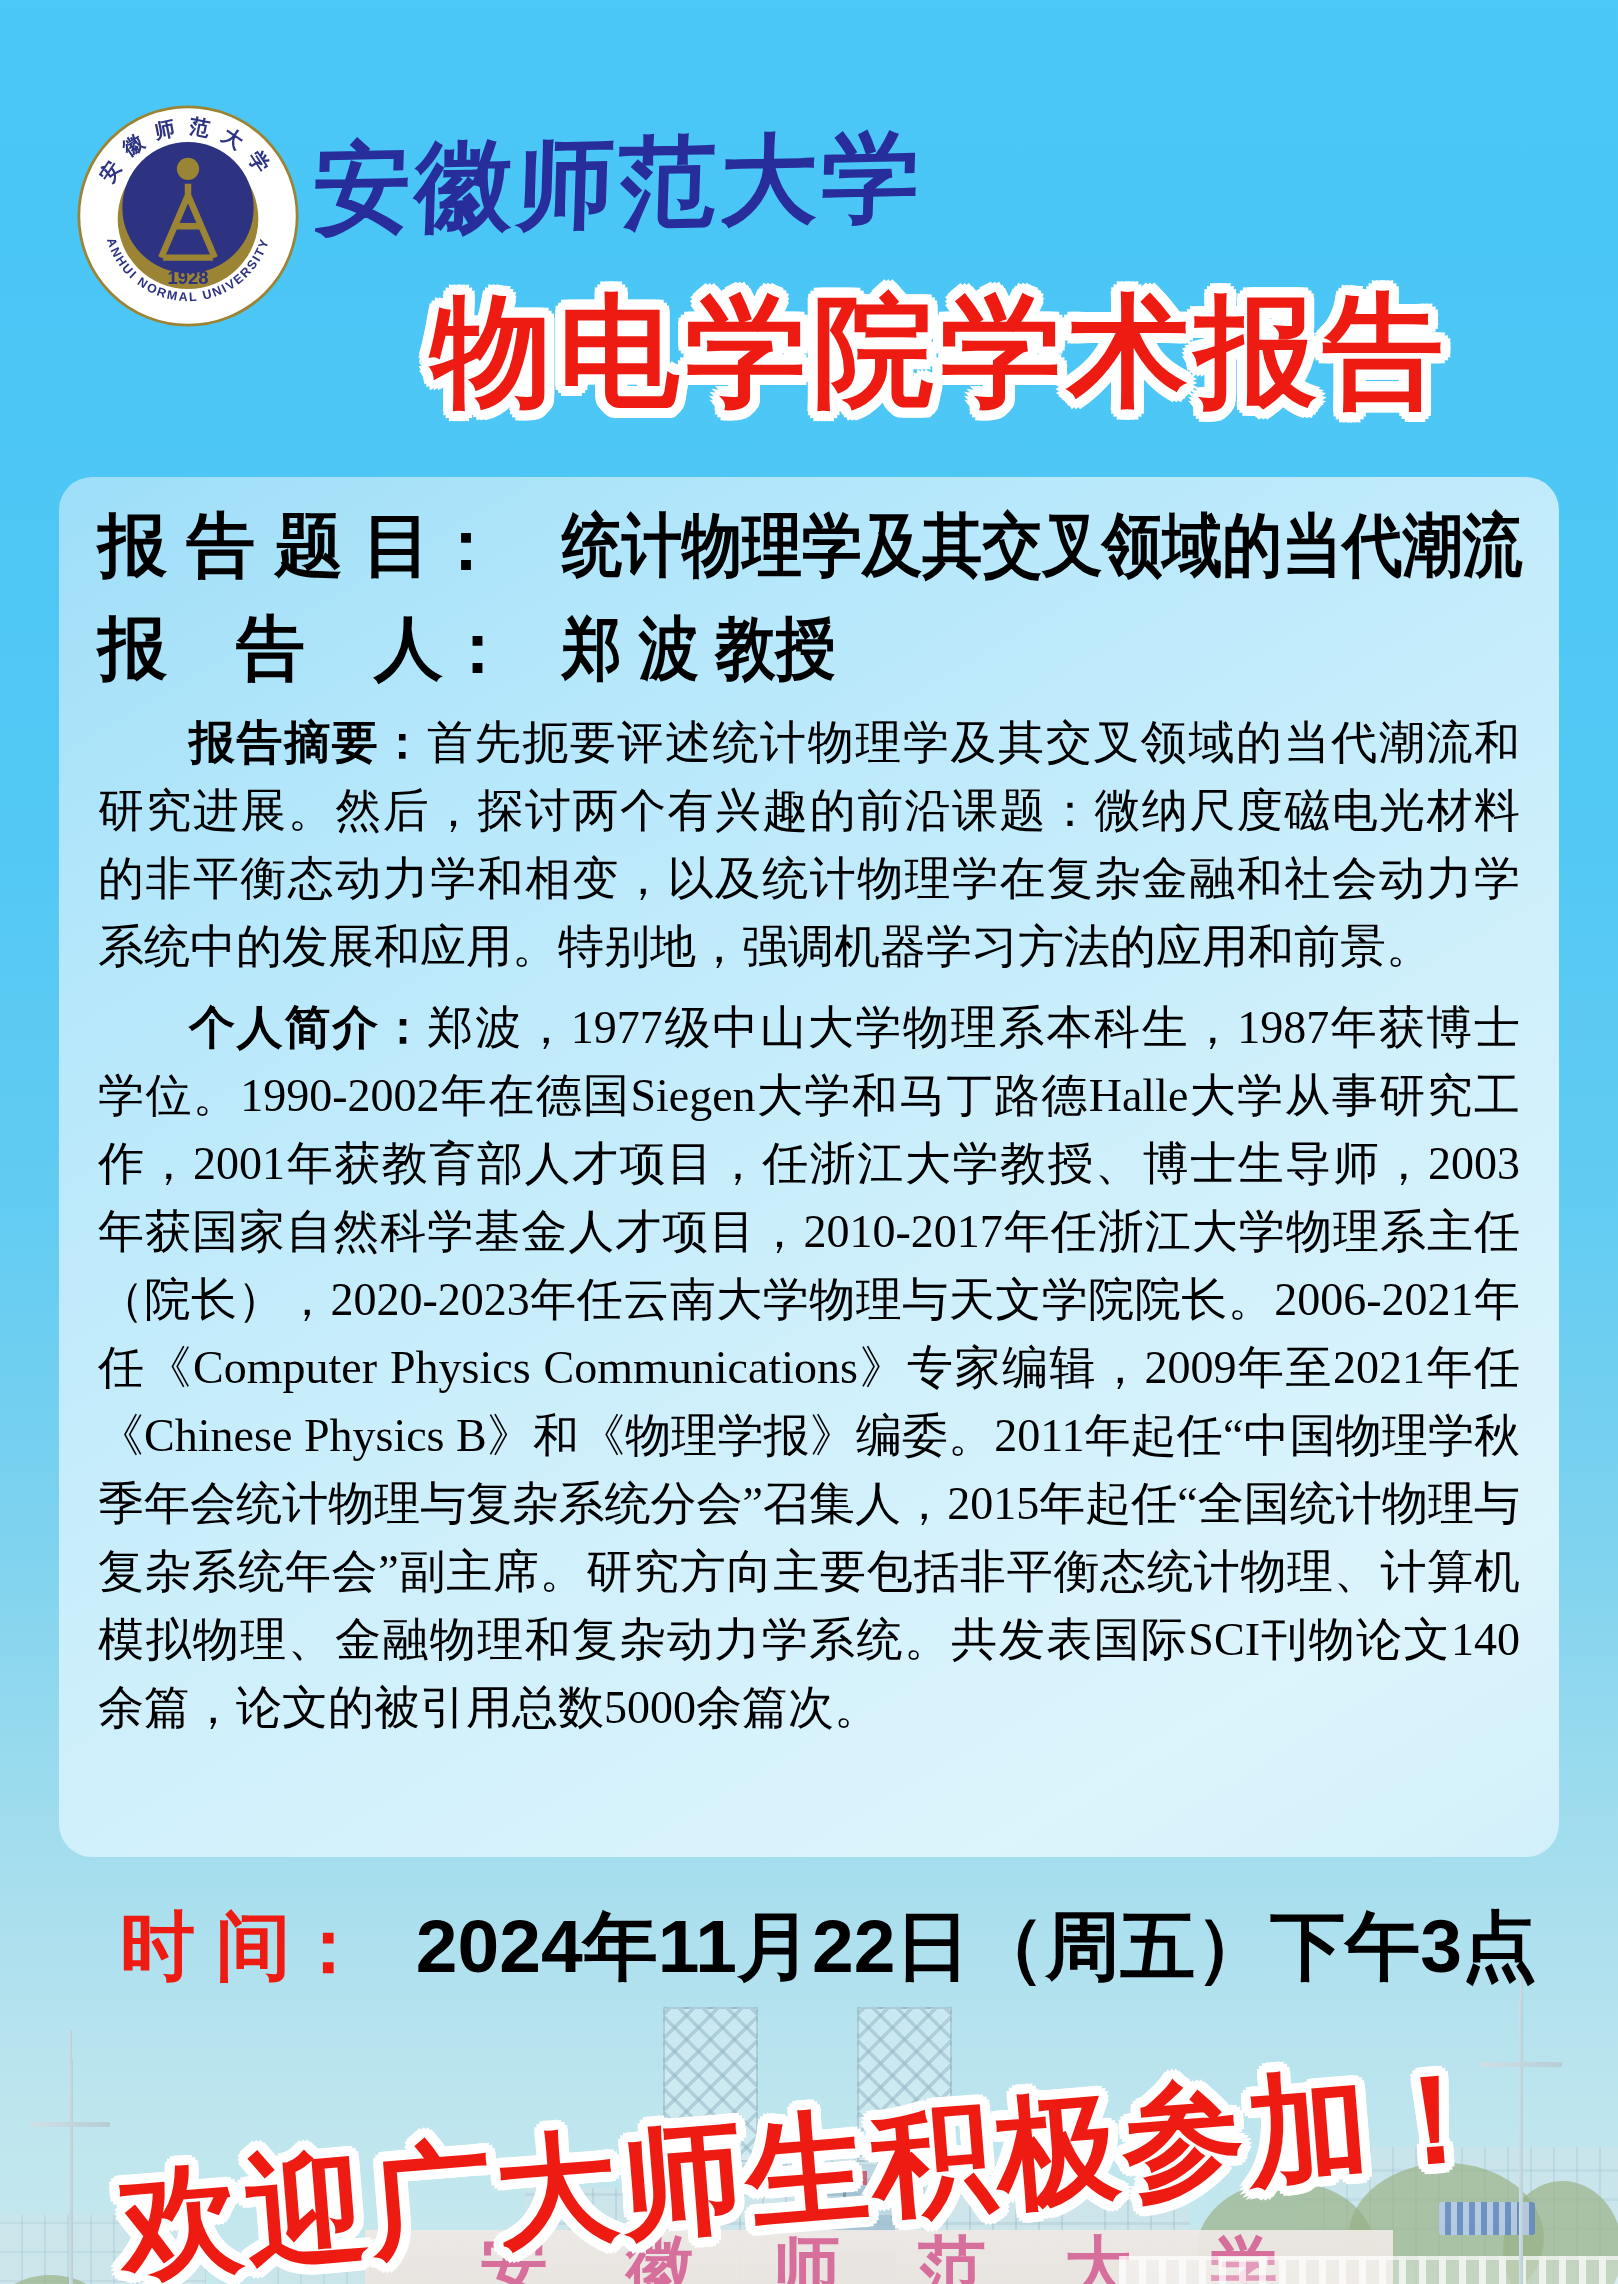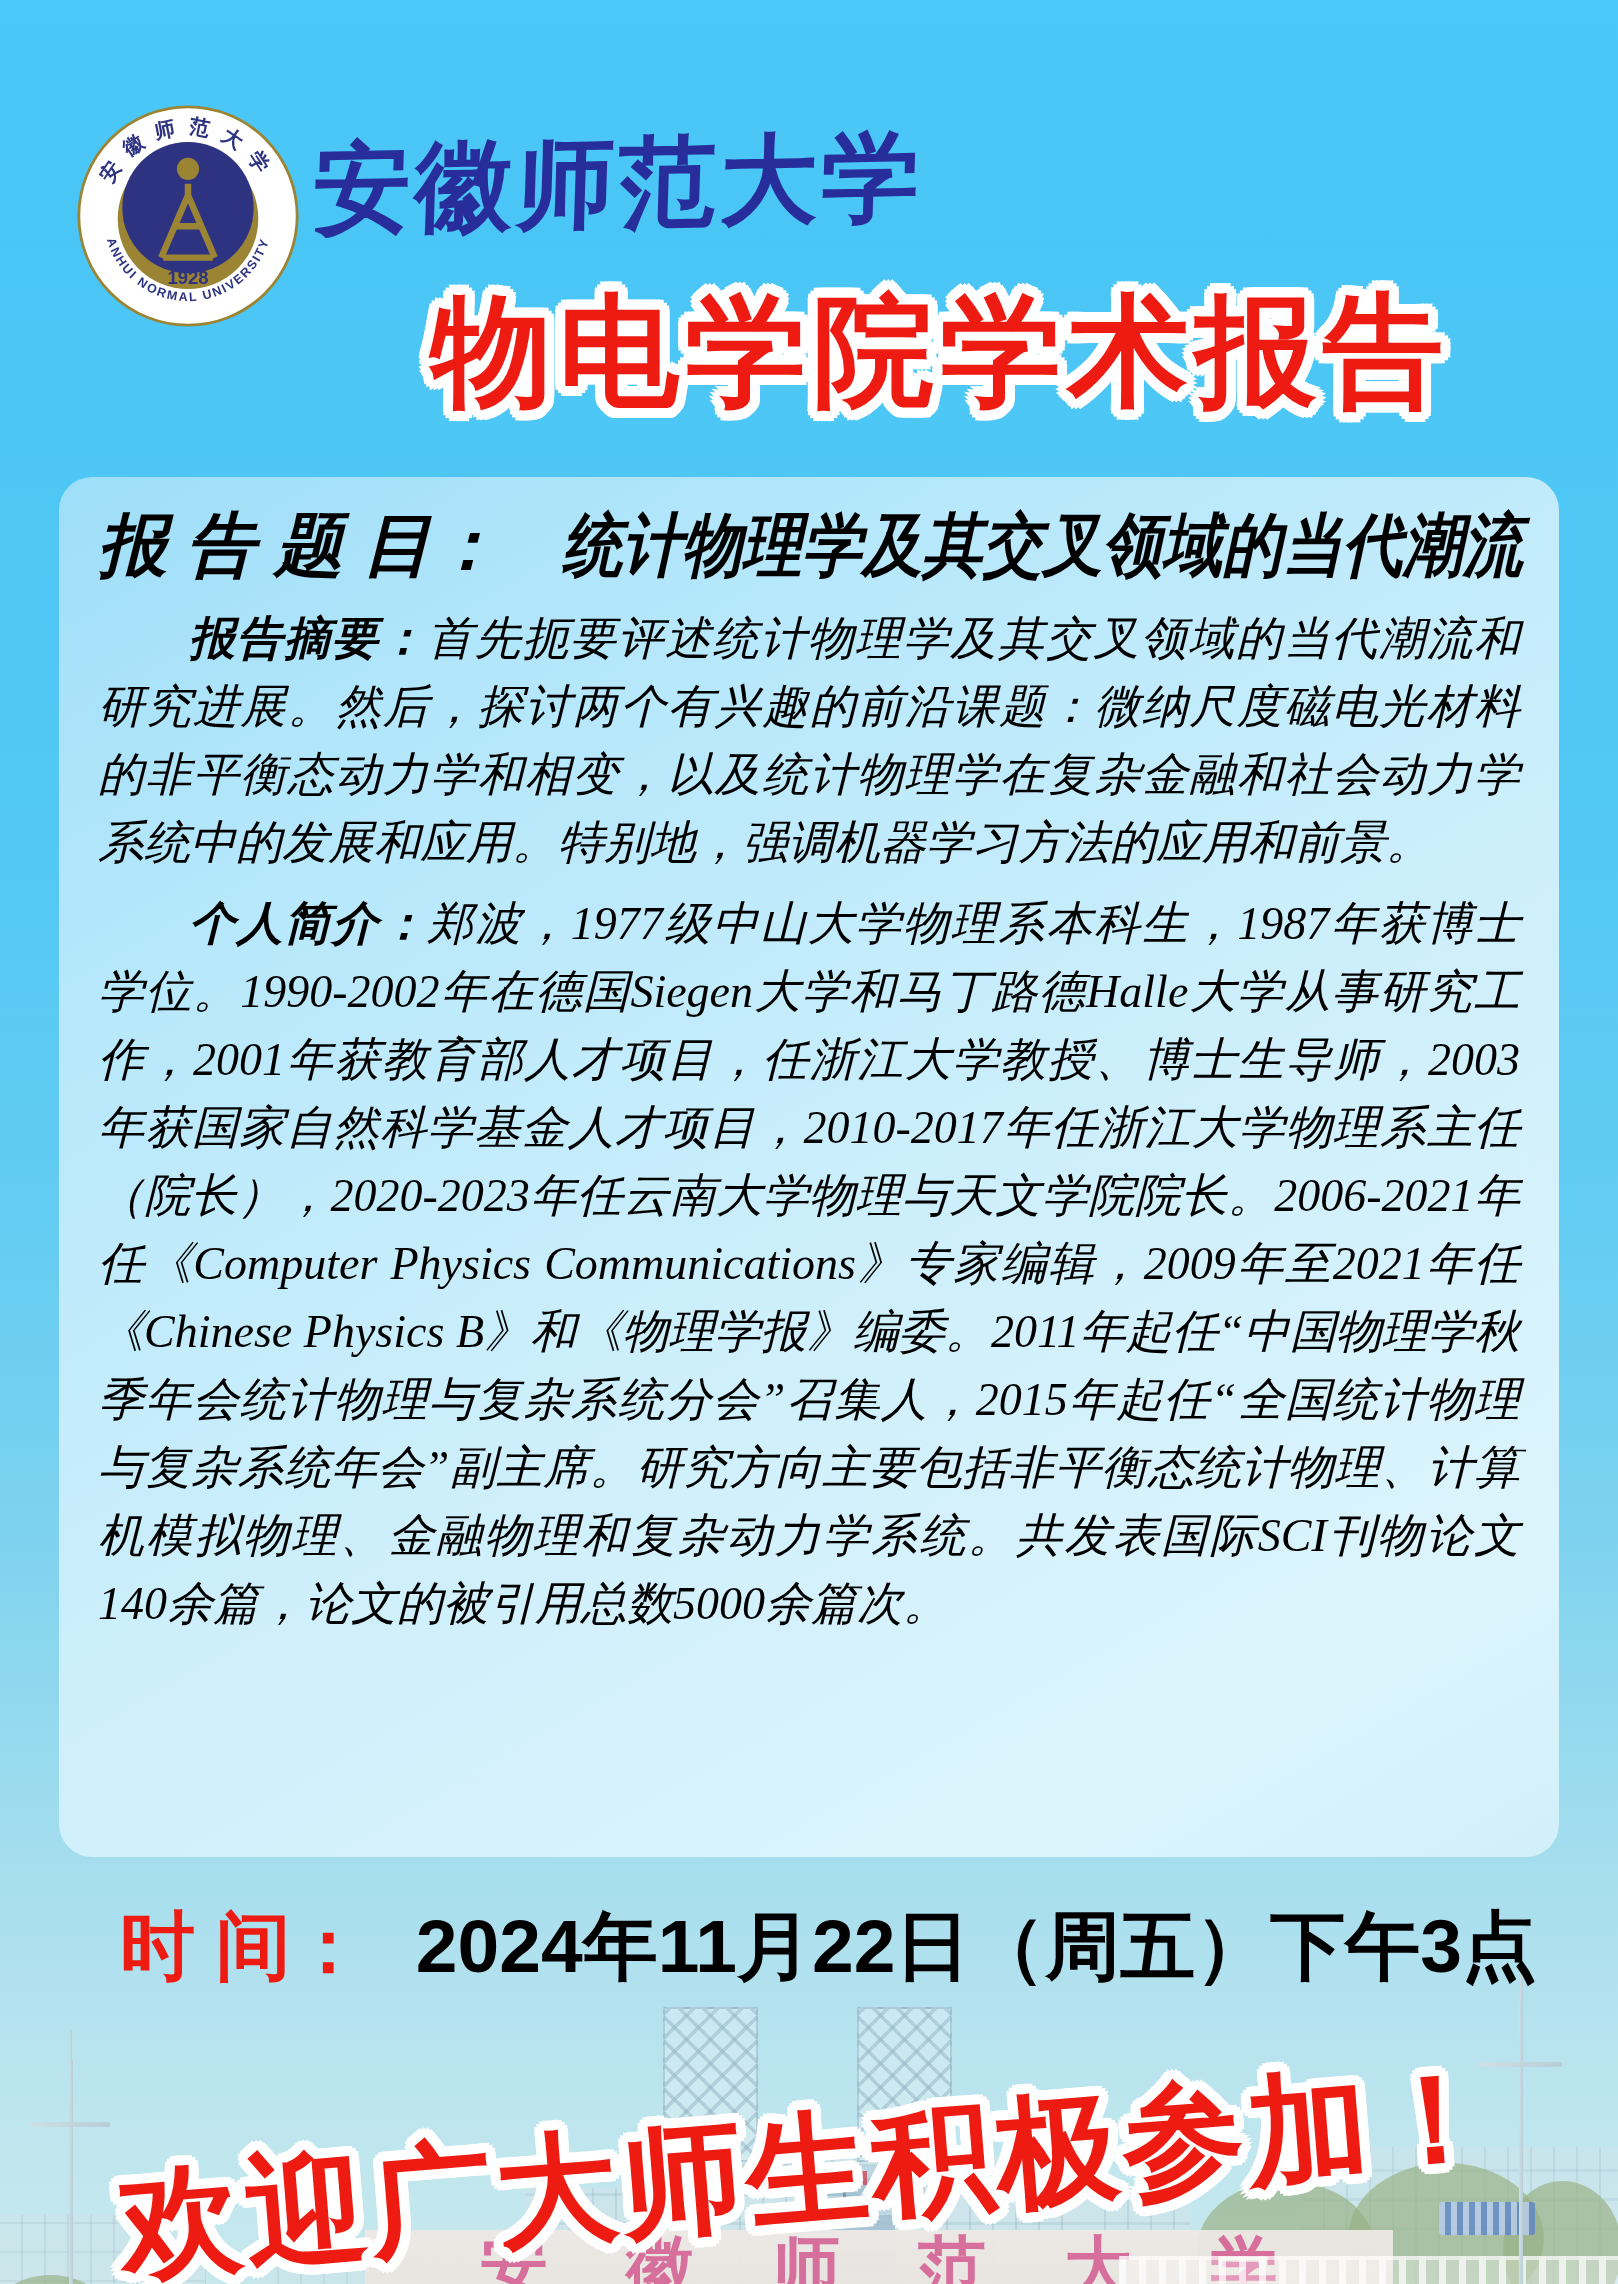--- a/index.html
+++ b/index.html
@@ -65,21 +65,20 @@
     font-size:121px;line-height:151px;font-weight:900;letter-spacing:6.4px;
     color:#ee1b12;white-space:nowrap;
   }
 
   
   .panel{
     position:absolute;left:59px;top:477px;width:1500px;height:1380px;
     box-sizing:border-box;padding:25px 39px 28px 39px;overflow:hidden;
     border-radius:33px;
     background:linear-gradient(150deg,#9edef8 0%, #b5e7fb 22%, #cdeffb 55%, #dcf4fc 85%, #d2f0fa 100%);
-    font-style:italic;
   }
   .info-row{font-size:69px;line-height:87px;font-weight:900;color:#000;margin-bottom:16.4px;white-space:nowrap;}
   .info-label{display:inline-block;width:439px;white-space:pre;}
   .info-value{display:inline-block;margin-left:25px;transform:scaleX(.87);transform-origin:0 50%;white-space:pre;}
   .para{
     margin:12.8px 0 0 0;font-size:46px;line-height:68px;color:#000;
     text-align:justify;text-justify:inter-ideograph;text-indent:91px;
     font-family:"Liberation Serif","DejaVu Serif",serif;
   }
   .para-label{font-weight:bold;}
@@ -157,20 +156,23 @@
 </svg>
 
 <div class="uni-name">安徽师范大学</div>
 
 <h1 class="main-title outline-white">物电学院学术报告</h1>
 
 <section class="panel">
   <div class="info-row">
     <span class="info-label">报 告 题 目：</span><span class="info-value">统计物理学及其交叉领域的当代潮流</span>
   </div>
+  <div class="info-row">
+    <span class="info-label">报　告　人：</span><span class="info-value">郑 波 教授</span>
+  </div>
 
   <p class="para"><span class="para-label">报告摘要：</span><span>首先扼要评述统计物理学及其交叉领域的当代潮流和研究进展。然后，探讨两个有兴趣的前沿课题：微纳尺度磁电光材料的非平衡态动力学和相变，以及统计物理学在复杂金融和社会动力学系统中的发展和应用。特别地，强调机器学习方法的应用和前景。</span></p>
 
   <p class="para"><span class="para-label">个人简介：</span><span>郑波，1977级中山大学物理系本科生，1987年获博士学位。1990-2002年在德国Siegen大学和马丁路德Halle大学从事研究工作，2001年获教育部人才项目，任浙江大学教授、博士生导师，2003年获国家自然科学基金人才项目，2010-2017年任浙江大学物理系主任（院长），2020-2023年任云南大学物理与天文学院院长。2006-2021年任《Computer Physics Communications》专家编辑，2009年至2021年任《Chinese Physics B》和《物理学报》编委。2011年起任“中国物理学秋季年会统计物理与复杂系统分会”召集人，2015年起任“全国统计物理与复杂系统年会”副主席。研究方向主要包括非平衡态统计物理、计算机模拟物理、金融物理和复杂动力学系统。共发表国际SCI刊物论文140余篇，论文的被引用总数5000余篇次。</span></p>
 </section>
 
 <div class="footer-rows">
   <div class="f-row">
     <span class="f-label">时 间：</span><span class="f-value">2024年11月22日（周五）下午3点</span>
   </div>

